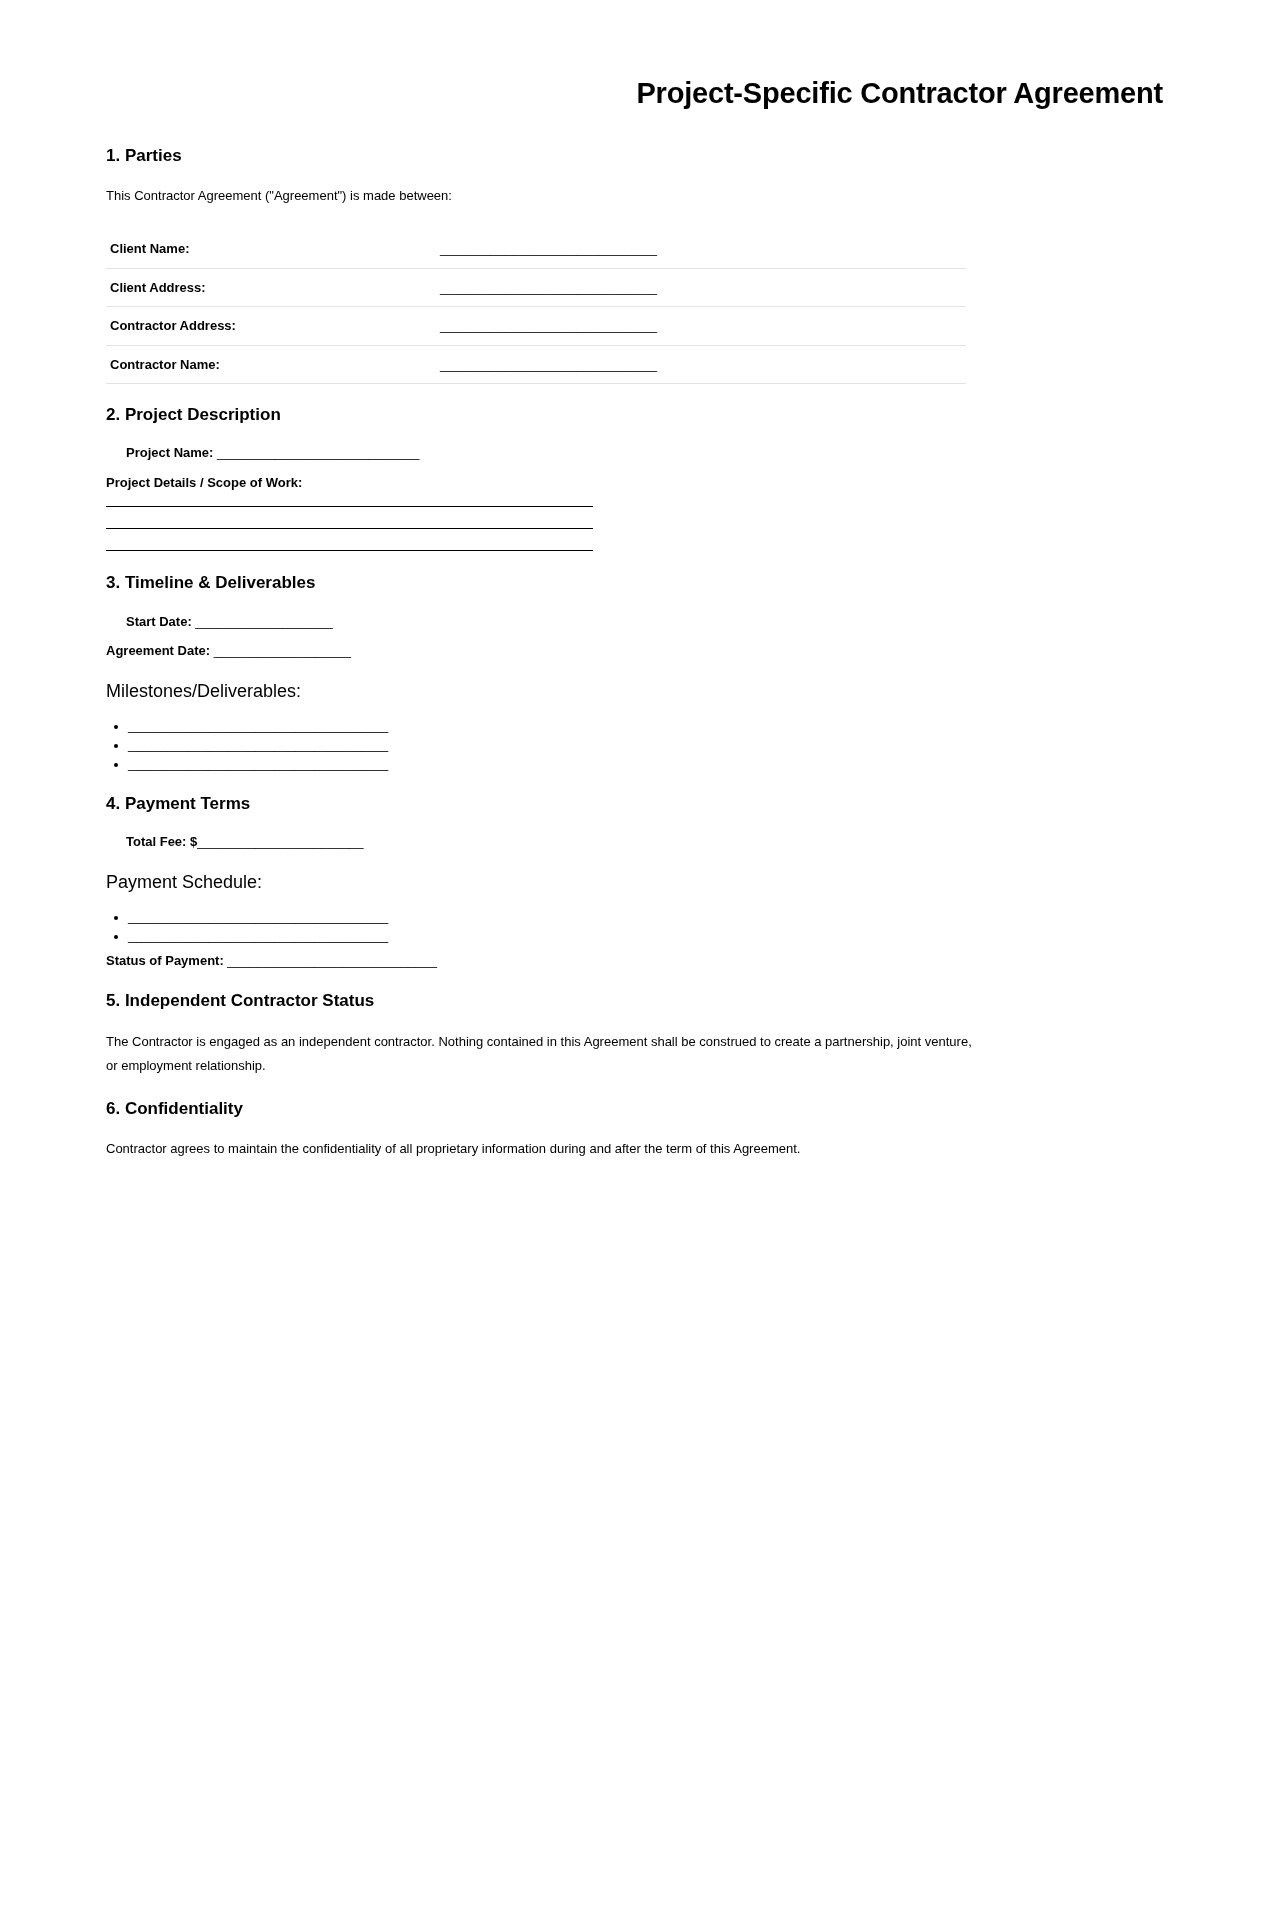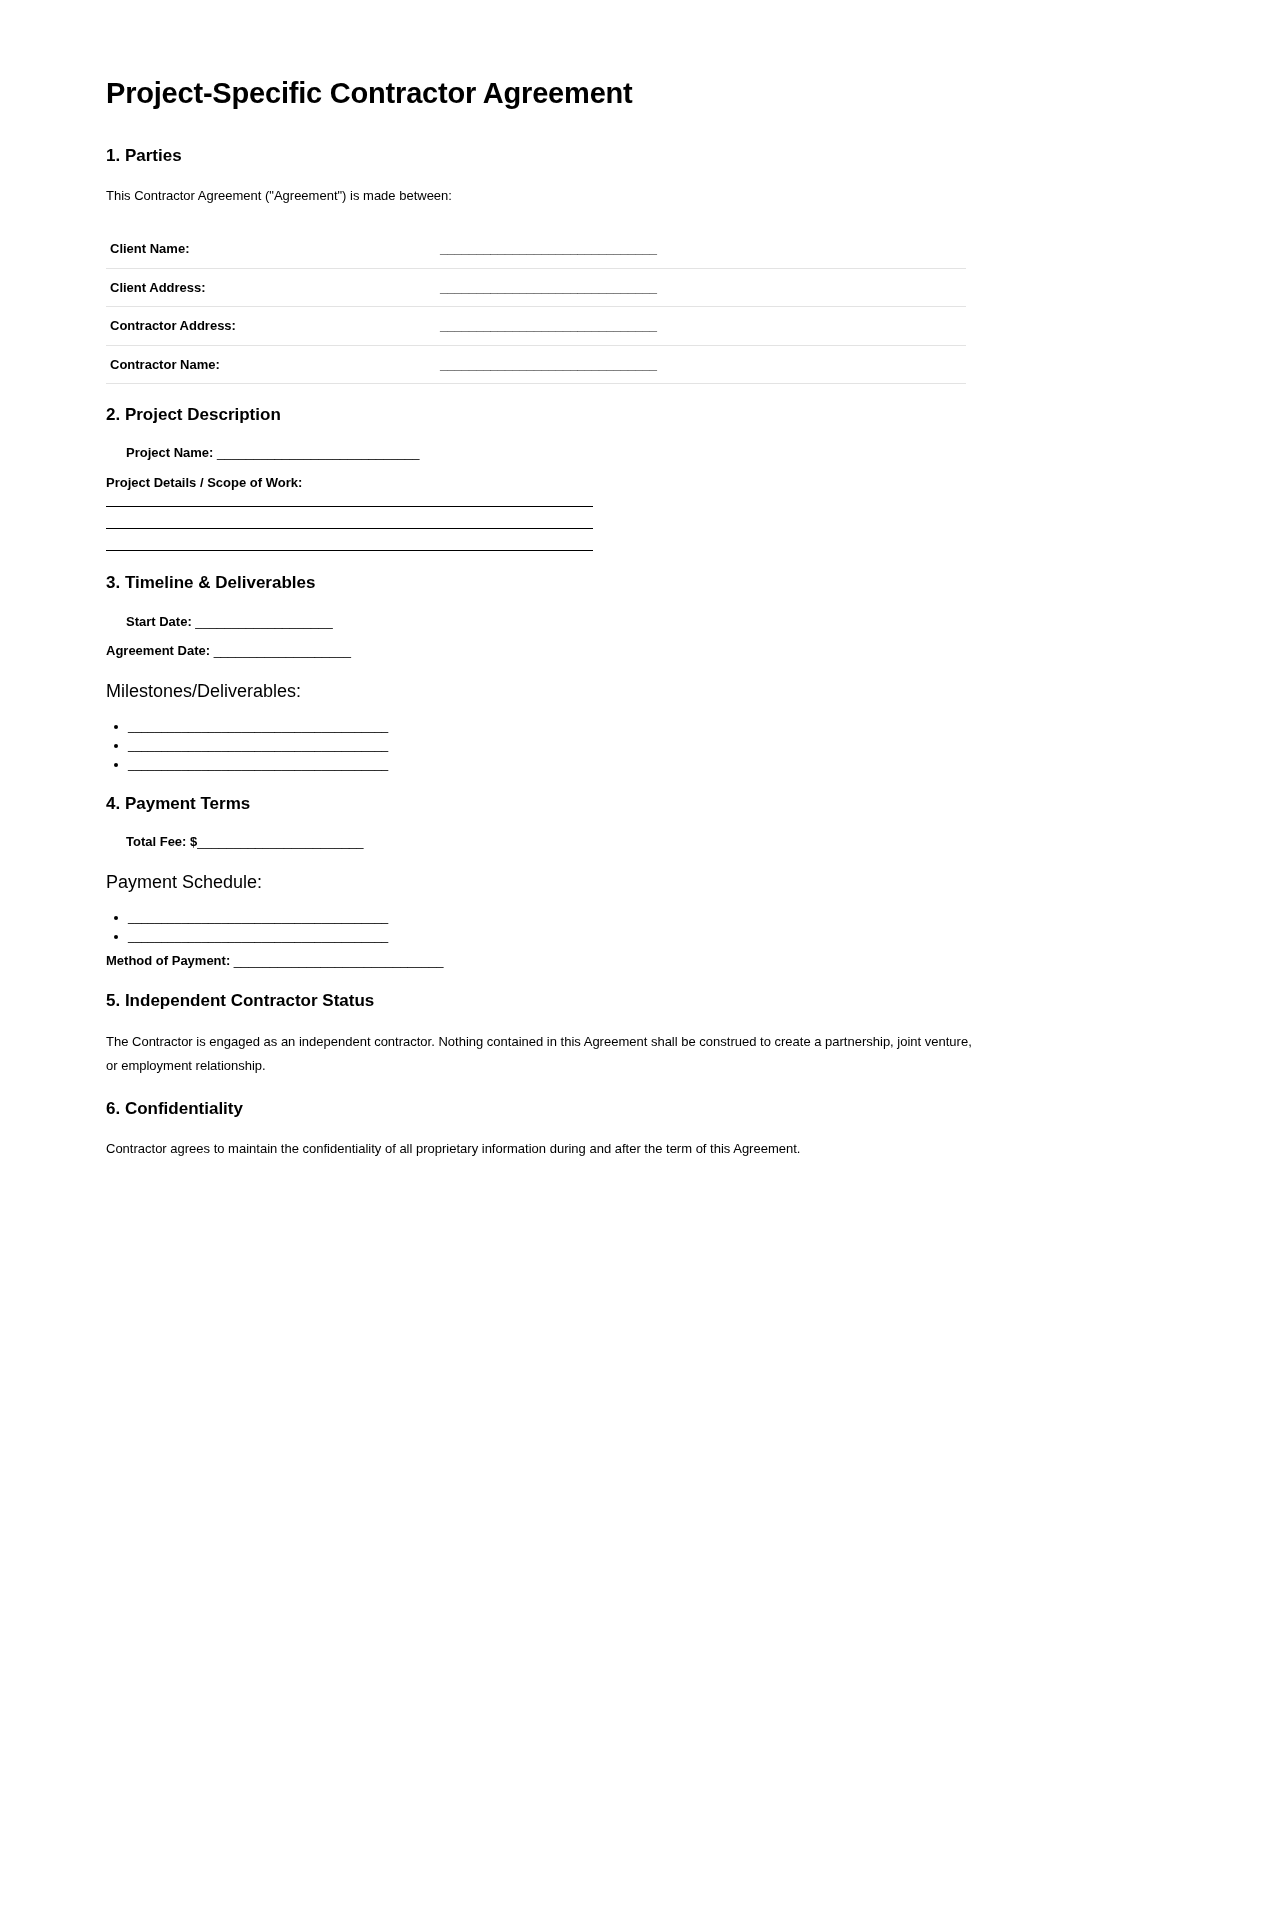--- a/index.html
+++ b/index.html
@@ -22,20 +22,21 @@
     padding: 62px 100px 60px 106px;
     background: #ffffff;
   }
 
   h1.doc-title {
     font-size: 29px;
     font-weight: bold;
     letter-spacing: -0.2px;
     margin: 14px 0 34px 0;
     line-height: 1.2;
+    text-align: right;
   }
 
   h2.section-title {
     font-size: 17px;
     font-weight: bold;
     margin: 20px 0 18px 0;
     line-height: 1.25;
   }
 
   p.body-text {
@@ -78,21 +79,21 @@
     font-size: 13px;
     vertical-align: bottom;
     line-height: 1.5;
   }
   table.parties-table td.cell-label {
     font-weight: bold;
     width: 320px;
     white-space: nowrap;
   }
   table.parties-table td.cell-value {
-    font-weight: bold;
+    font-weight: normal;
   }
   table.parties-table td.cell-value .blank {
     display: inline-block;
     white-space: pre;
   }
 
   
   .rule-lines {
     margin: 14px 0 6px 0;
   }
@@ -187,21 +188,21 @@
   </p>
 
   <p class="label-only">Payment Schedule:</p>
 
   <ul class="blank-list">
     <li><span class="blank">_______________________________________</span></li>
     <li><span class="blank">_______________________________________</span></li>
   </ul>
 
   <p class="field-line">
-    <span>Method of Payment:</span><span class="blank"> _____________________________</span>
+    <span>Status of Payment:</span><span class="blank"> _____________________________</span>
   </p>
 
   <h2 class="section-title">5. Independent Contractor Status</h2>
   <p class="body-text">The Contractor is engaged as an independent contractor. Nothing contained in this Agreement shall be construed to create a partnership, joint venture, or employment relationship.</p>
 
   <h2 class="section-title">6. Confidentiality</h2>
   <p class="body-text">Contractor agrees to maintain the confidentiality of all proprietary information during and after the term of this Agreement.</p>
 
 </div>
 

